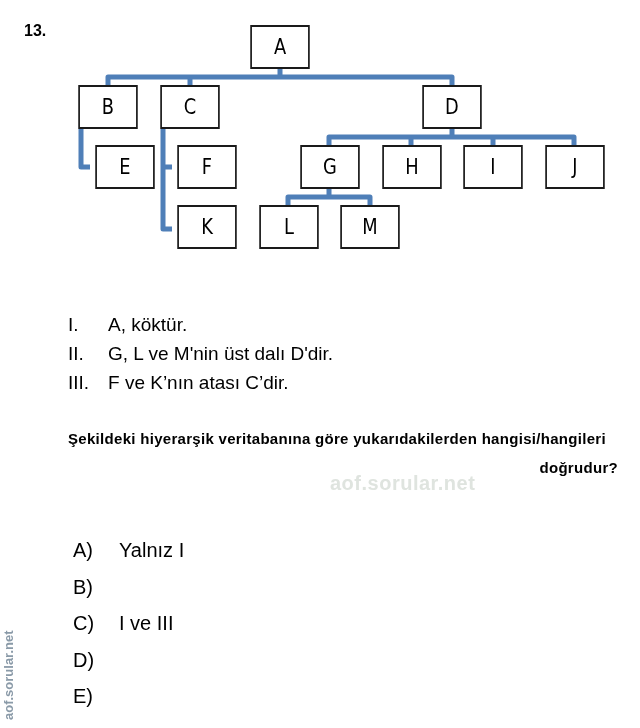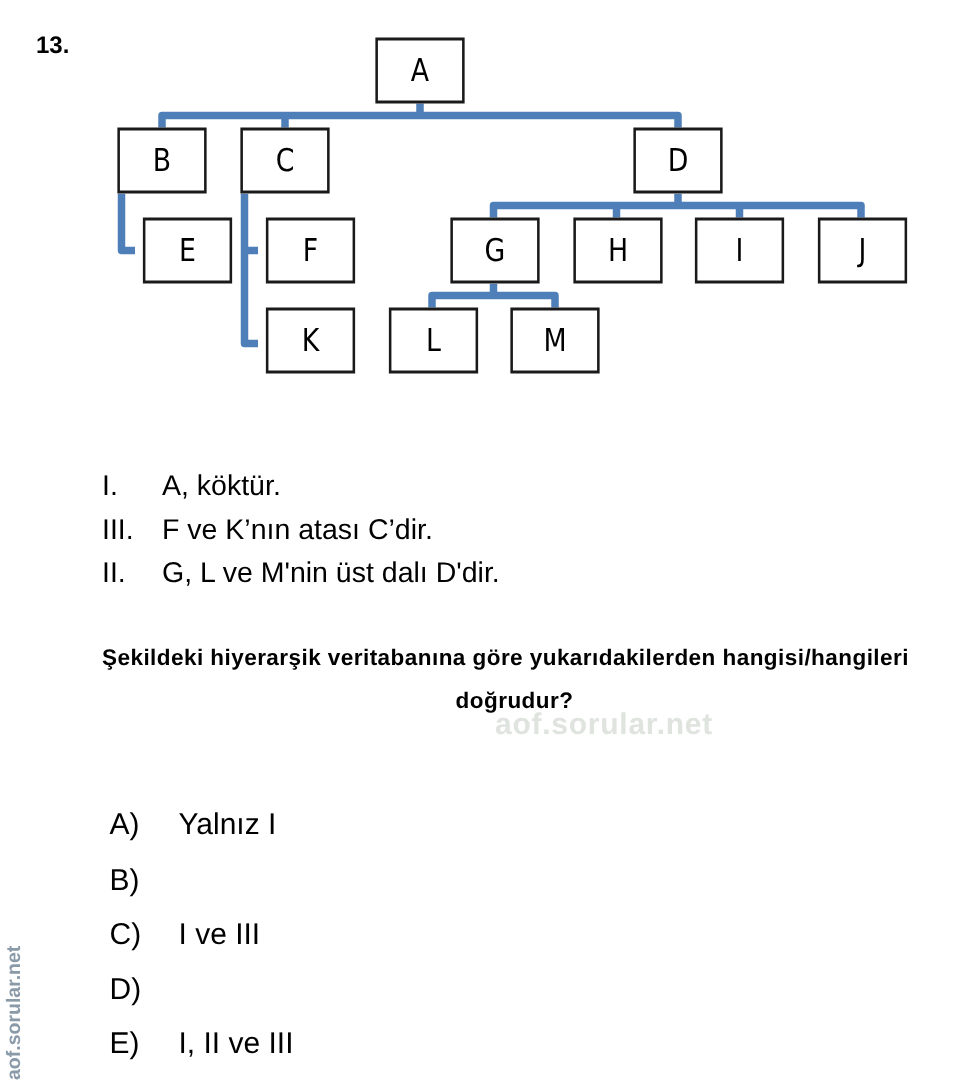--- a/index.html
+++ b/index.html
@@ -9,21 +9,21 @@
   .diagram { position: absolute; left: 0; top: 0; width: 640px; height: 260px; }
   .node { position: absolute; width: 66px; height: 40px; border: 2px solid #1a1a1a;
           background: #fff; box-sizing: content-box; display: flex; align-items: center;
           justify-content: center; font-family: "DejaVu Sans", sans-serif; font-size: 21px;
           transform: scaleX(0.85); }
   .stmts { position: absolute; left: 68px; top: 310px; font-size: 19px; line-height: 29px; }
   .stmt { display: flex; }
   .stmt .roman { width: 40px; }
   .question { position: absolute; left: 68px; top: 424px; width: 550px; font-size: 15px;
               font-weight: bold; line-height: 29px; text-align: justify; letter-spacing: 0.3px; }
-  .question span.last { text-align: center; display: block; }
+  .question span.last { text-align: right; display: block; }
   .options { position: absolute; left: 73px; top: 532px; font-size: 20px; line-height: 36.5px; }
   .opt { display: flex; }
   .opt .letter { width: 46px; }
   .wm-center { position: absolute; left: 330px; top: 472px; font-size: 20px; font-weight: bold;
                color: #dfe4df; letter-spacing: 0.5px; }
   .wm-side { position: absolute; left: 1px; top: 720px; transform: rotate(-90deg);
              transform-origin: left top; font-size: 13px; font-weight: bold; color: #8a9aa8; }
 </style>
 </head>
 <body>
@@ -60,26 +60,26 @@
   <div class="node" style="left:254px;top:205px">L</div>
   <div class="node" style="left:335px;top:205px">M</div>
 </div>
 
 <div class="stmts">
   <div class="stmt">
     <span class="roman">I.</span>
     <span>A, köktür.</span>
   </div>
   <div class="stmt">
+    <span class="roman">II.</span>
+    <span>G, L ve M'nin üst dalı D'dir.</span>
+  </div>
+  <div class="stmt">
     <span class="roman">III.</span>
     <span>F ve K’nın atası C’dir.</span>
-  </div>
-  <div class="stmt">
-    <span class="roman">II.</span>
-    <span>G, L ve M'nin üst dalı D'dir.</span>
   </div>
 </div>
 
 <div class="question">
   <span>Şekildeki hiyerarşik veritabanına göre yukarıdakilerden hangisi/hangileri</span>
   <span class="last">doğrudur?</span>
 </div>
 
 <div class="wm-center">aof.sorular.net</div>
 
@@ -93,17 +93,16 @@
   </div>
   <div class="opt">
     <span class="letter">C)</span>
     <span>I ve III</span>
   </div>
   <div class="opt">
     <span class="letter">D)</span>
   </div>
   <div class="opt">
     <span class="letter">E)</span>
-    <span>I, II ve III</span>
   </div>
 </div>
 
 <div class="wm-side">aof.sorular.net</div>
 
 </body></html>

